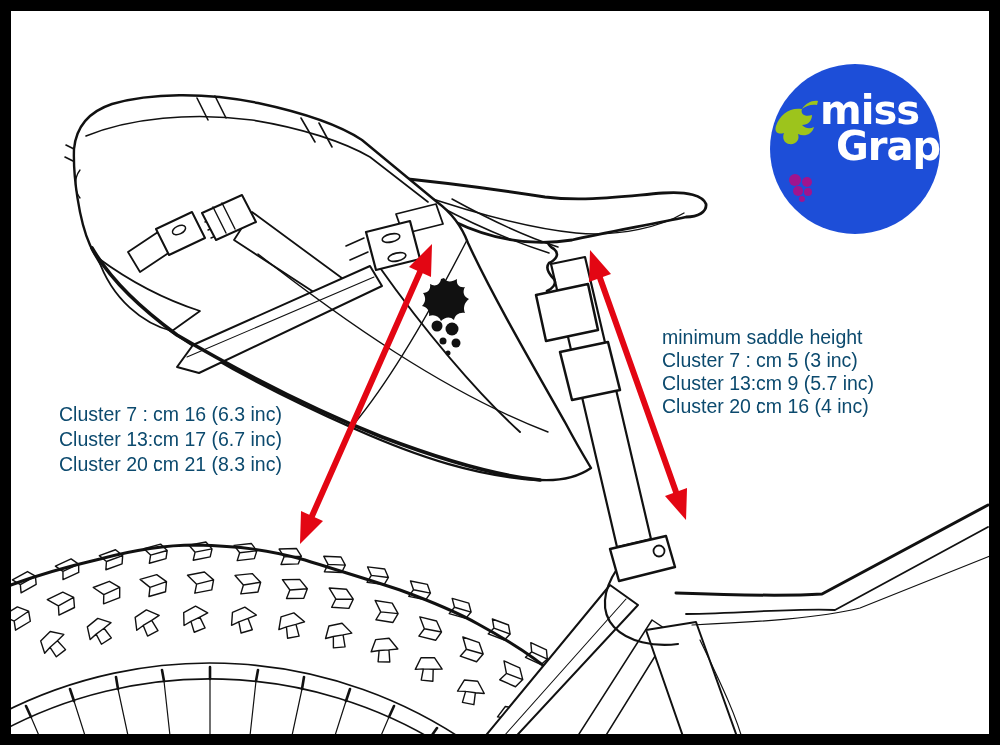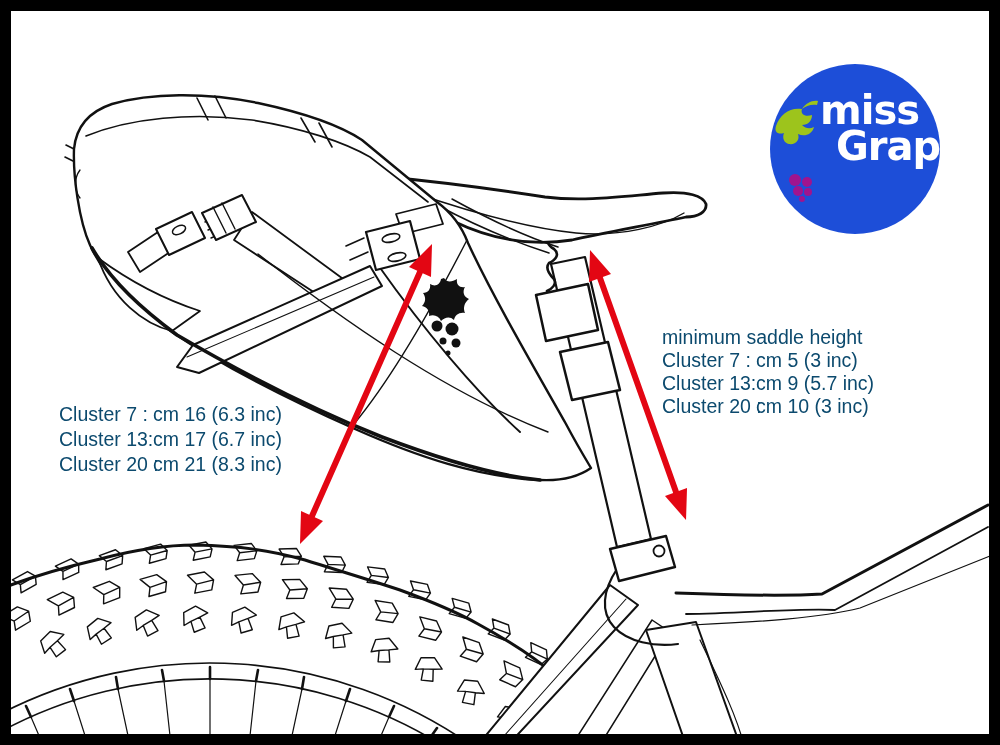--- a/index.html
+++ b/index.html
@@ -225,21 +225,21 @@
     <div class="row">
       <span class="lbl">Cluster 7 :</span>
       <span class="val">cm 5 (3 inc)</span>
     </div>
     <div class="row">
       <span class="lbl">Cluster 13:</span>
       <span class="val">cm 9 (5.7 inc)</span>
     </div>
     <div class="row">
       <span class="lbl">Cluster 20 :</span>
-      <span class="val">cm 10 (3 inc)</span>
+      <span class="val">cm 16 (4 inc)</span>
     </div>
   </div>
 
   <div class="logo">
     <svg width="170" height="170" viewBox="0 0 170 170">
       <g fill="#9DC41C">
         <path d="M6,62 C10,50 20,43 32,45 C30,51 36,53 42,51 C42,57 38,61 32,61
                  C36,65 40,65 44,63 C42,71 34,73 28,70 C30,76 26,81 19,80
                  C14,79 12,74 14,69 C8,71 4,68 6,62 Z"></path>
         <path d="M32,45 C36,39 42,36 48,37 L47,41 C41,40 36,42 32,45 Z"></path>

